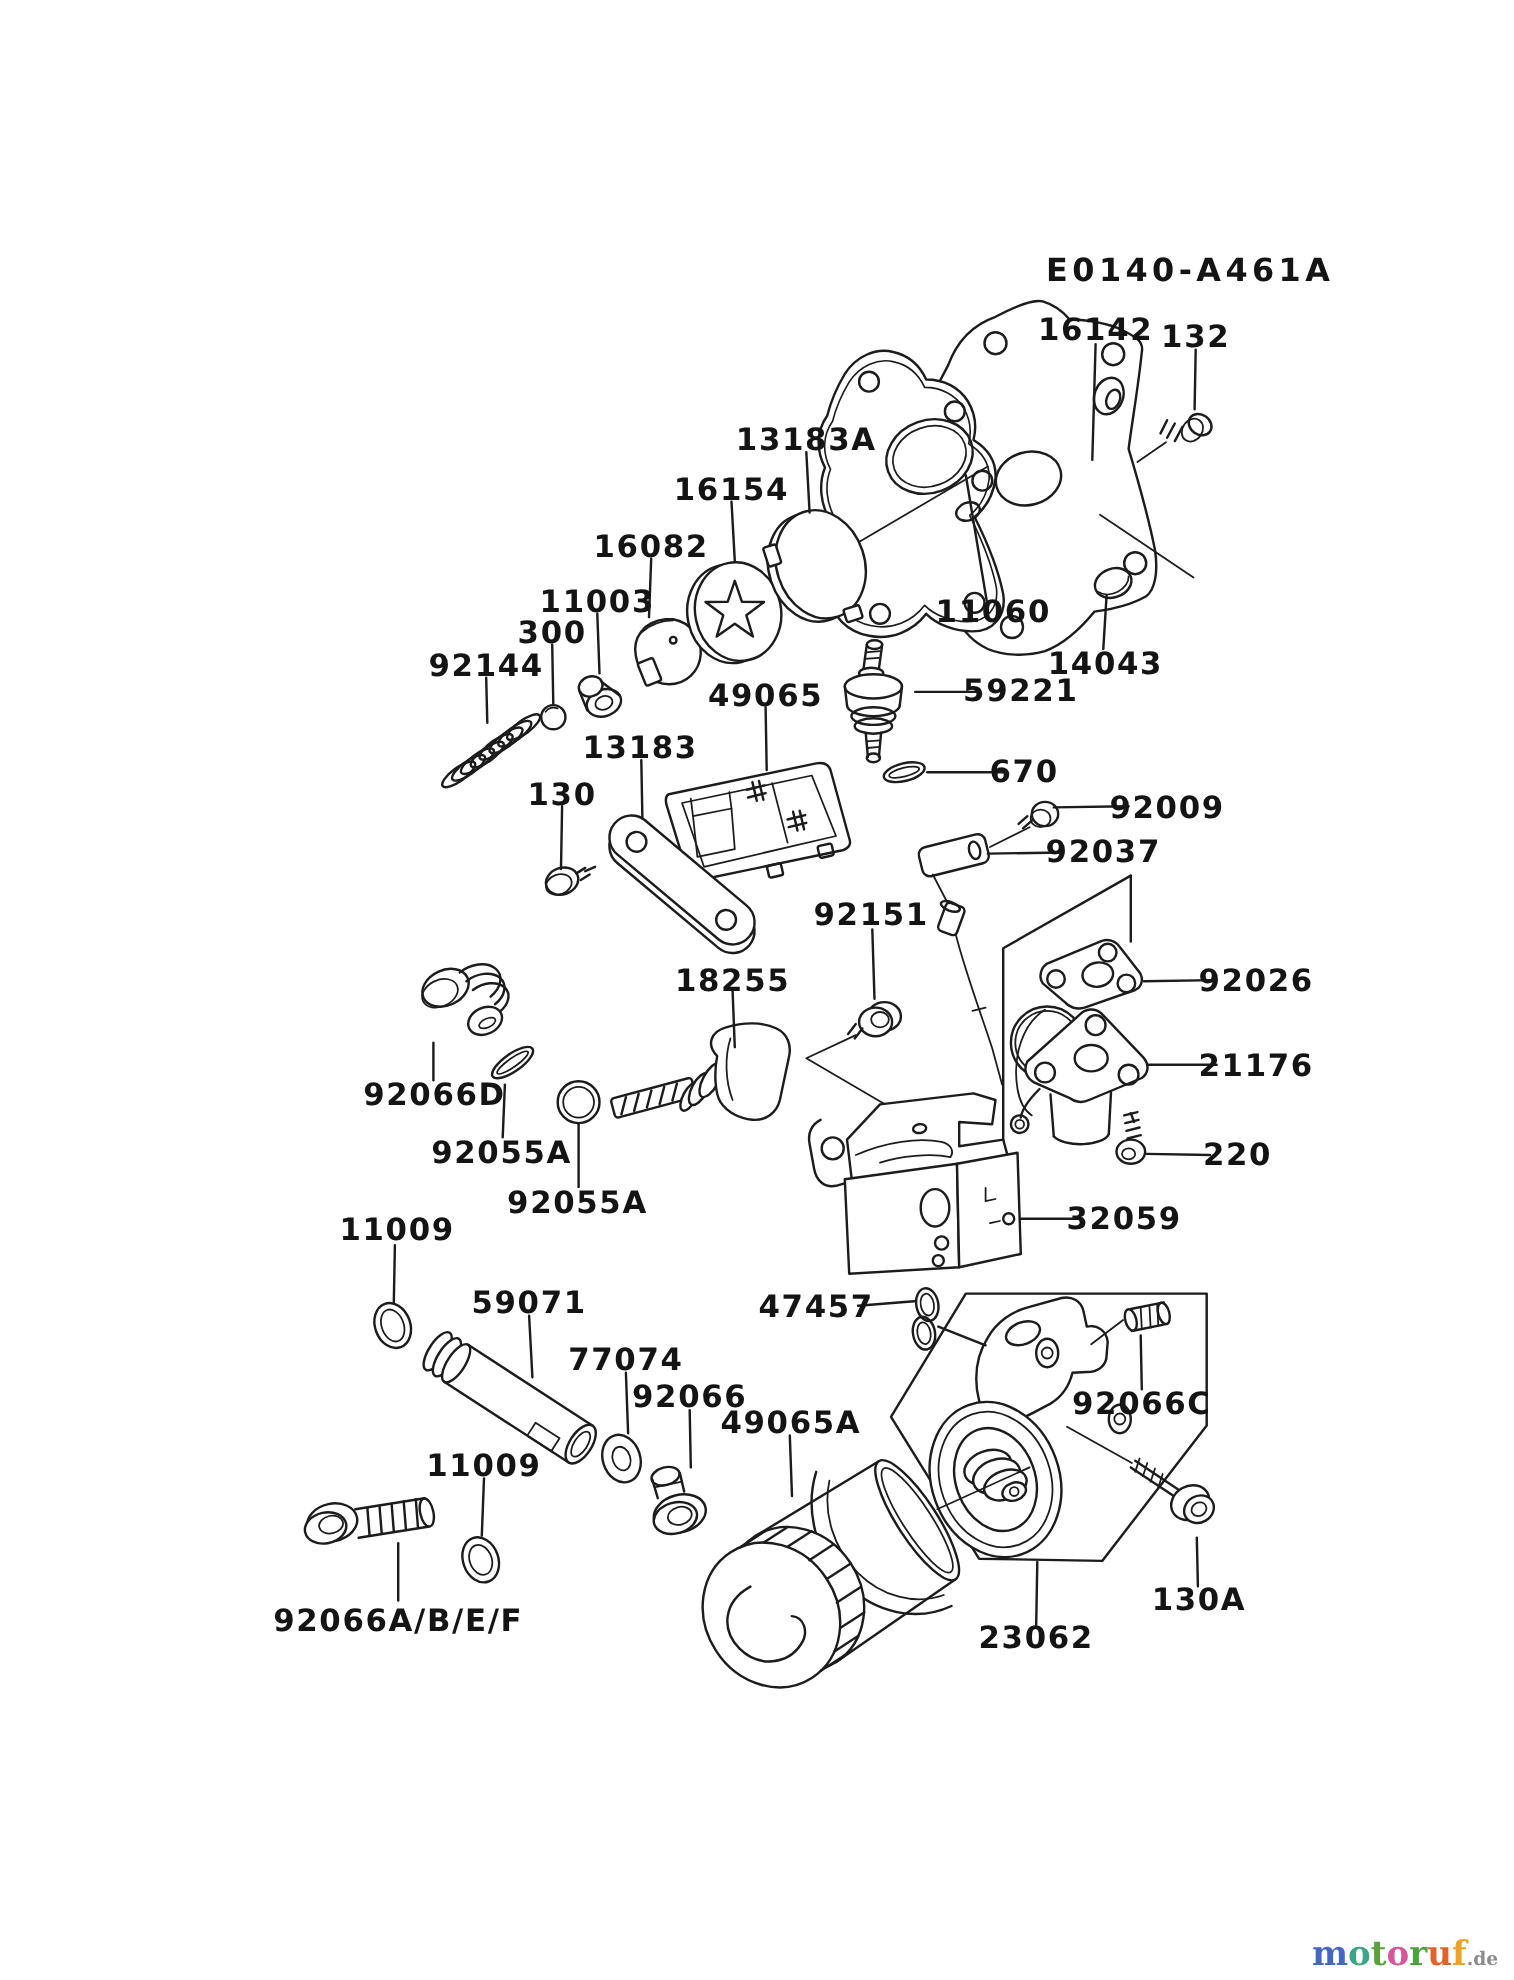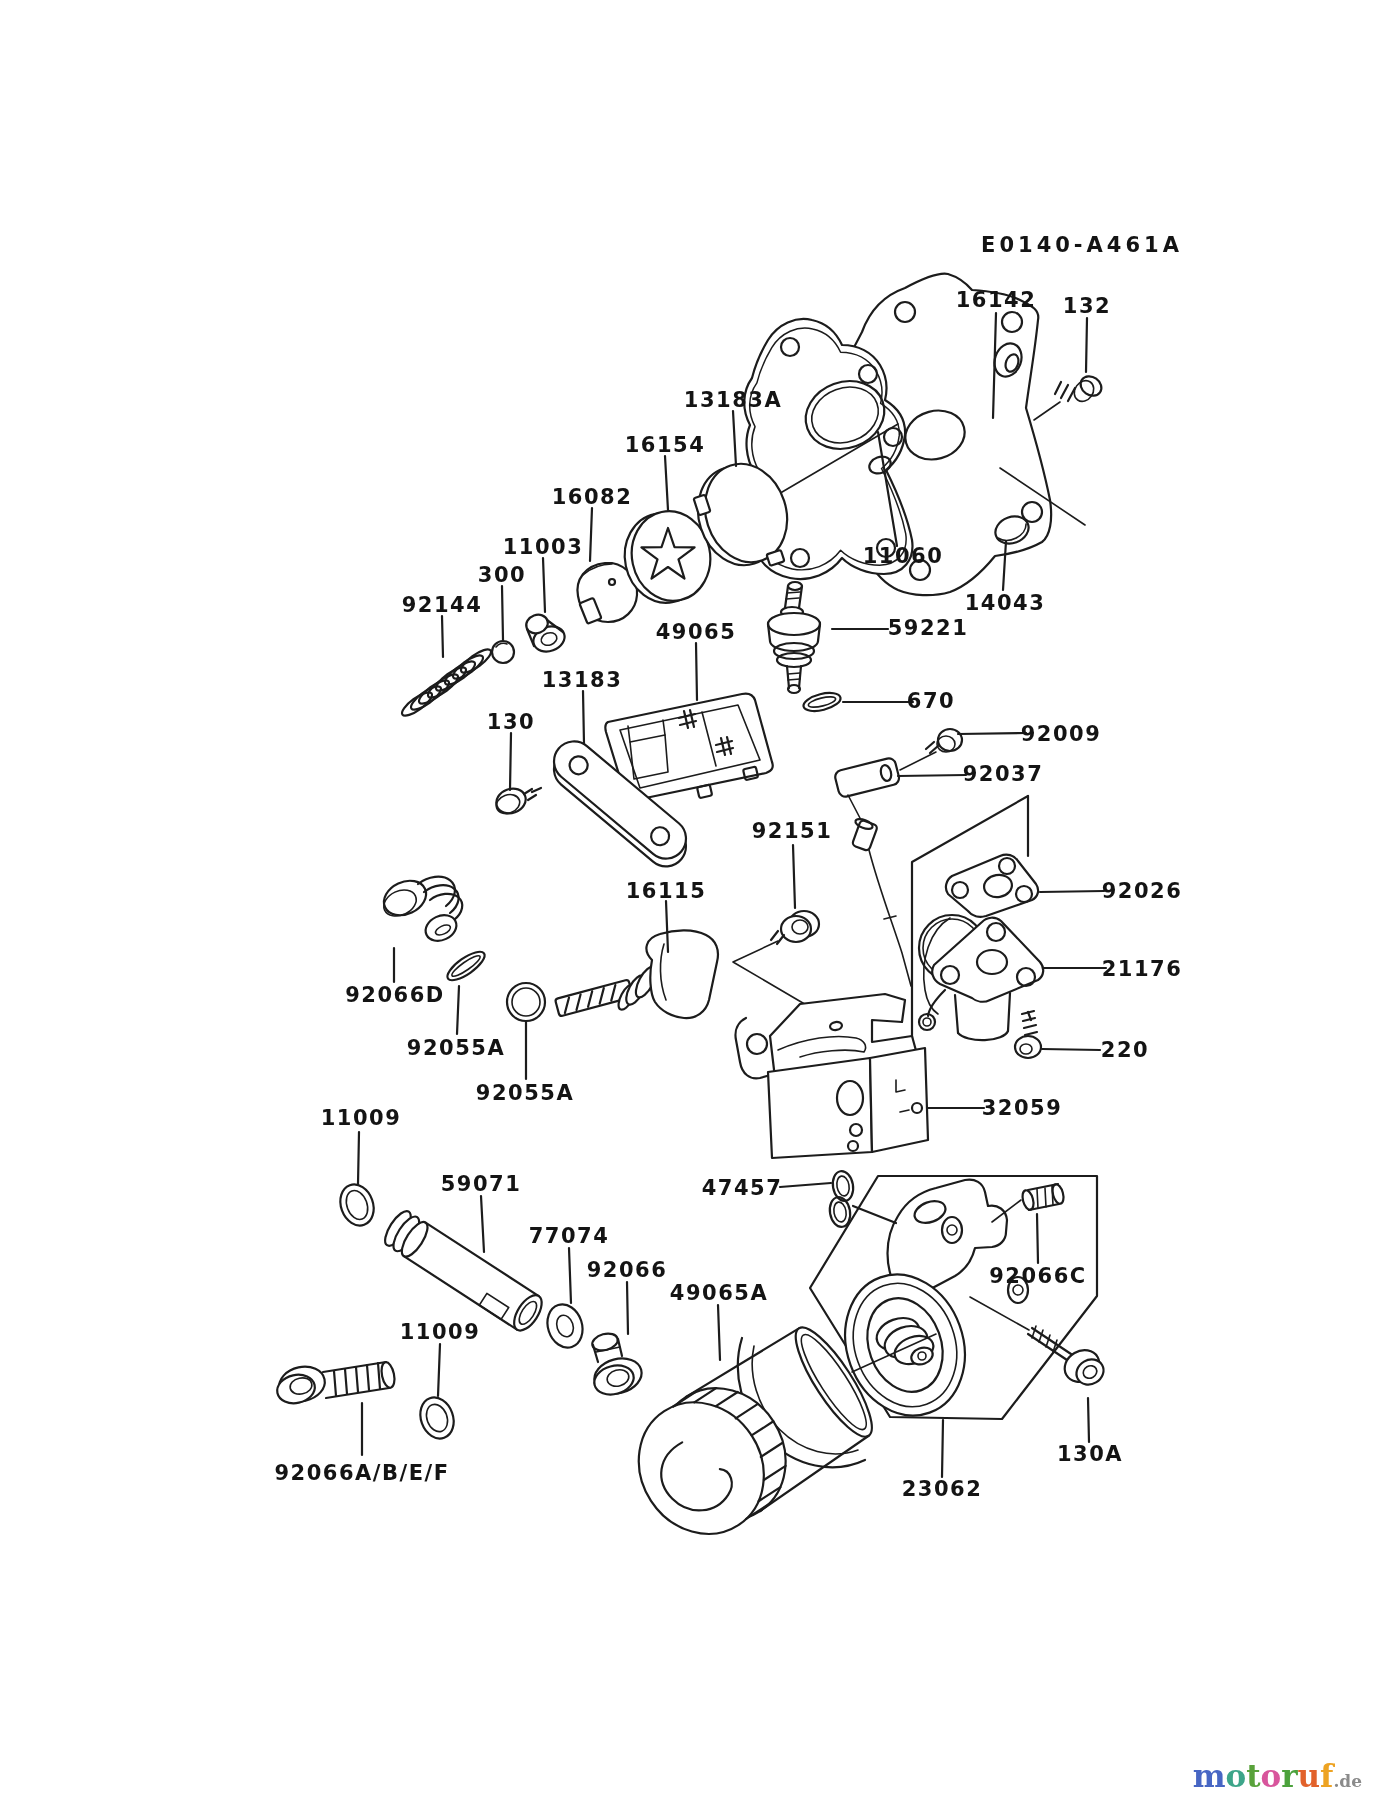--- a/index.html
+++ b/index.html
@@ -6,22 +6,22 @@
   .canvas{position:relative;width:1376px;height:1800px;background:#ffffff;
           font-family:"DejaVu Sans","Liberation Sans",sans-serif;overflow:hidden;}
   .artwork{position:absolute;left:0;top:0;}
   .artwork path,.artwork ellipse,.artwork circle,.artwork rect,
   .artwork line,.artwork polyline,.artwork polygon{
       stroke:#1c1c1c;stroke-width:2.2;fill:none;stroke-linecap:round;stroke-linejoin:round;}
   .artwork .wf{fill:#ffffff;}
   .artwork .thin{stroke-width:1.6;}
   .artwork .med{stroke-width:1.9;}
   .label{position:absolute;transform:translate(-50%,-50%);font-weight:bold;
-         font-size:21px;letter-spacing:1.5px;color:#141414;white-space:nowrap;}
-  .code{font-size:21px;letter-spacing:4px;}
+         font-size:28px;letter-spacing:1.5px;color:#141414;white-space:nowrap;}
+  .code{font-size:29px;letter-spacing:4px;}
   .watermark{position:absolute;right:14px;bottom:8px;white-space:nowrap;
              font-family:"DejaVu Serif","Liberation Serif",serif;font-weight:bold;
              font-size:31px;line-height:1;}
   .watermark .de{font-size:17px;text-align:center;}
 </style>
 </head>
 <body>
 
 <div class="canvas">
 
@@ -492,21 +492,21 @@
 <div class="label" style="left:696px;top:632px">49065</div>
 <div class="label" style="left:582px;top:680px">13183</div>
 <div class="label" style="left:511px;top:722px">130</div>
 <div class="label" style="left:1061px;top:734px">92009</div>
 <div class="label" style="left:1003px;top:774px">92037</div>
 <div class="label" style="left:792px;top:831px">92151</div>
 <div class="label" style="left:1142px;top:891px">92026</div>
 <div class="label" style="left:1142px;top:969px">21176</div>
 <div class="label" style="left:1125px;top:1050px">220</div>
 <div class="label" style="left:1022px;top:1108px">32059</div>
-<div class="label" style="left:666px;top:891px">16115</div>
+<div class="label" style="left:666px;top:891px">18255</div>
 <div class="label" style="left:395px;top:995px">92066D</div>
 <div class="label" style="left:456px;top:1048px">92055A</div>
 <div class="label" style="left:525px;top:1093px">92055A</div>
 <div class="label" style="left:361px;top:1118px">11009</div>
 <div class="label" style="left:481px;top:1184px">59071</div>
 <div class="label" style="left:569px;top:1236px">77074</div>
 <div class="label" style="left:627px;top:1270px">92066</div>
 <div class="label" style="left:742px;top:1188px">47457</div>
 <div class="label" style="left:719px;top:1293px">49065A</div>
 <div class="label" style="left:440px;top:1332px">11009</div>

